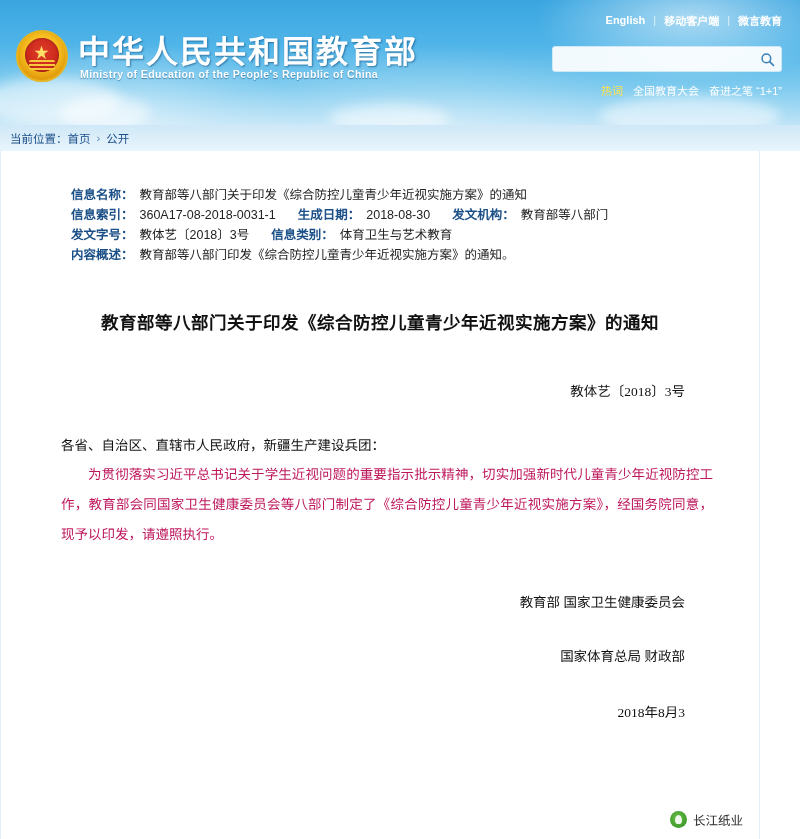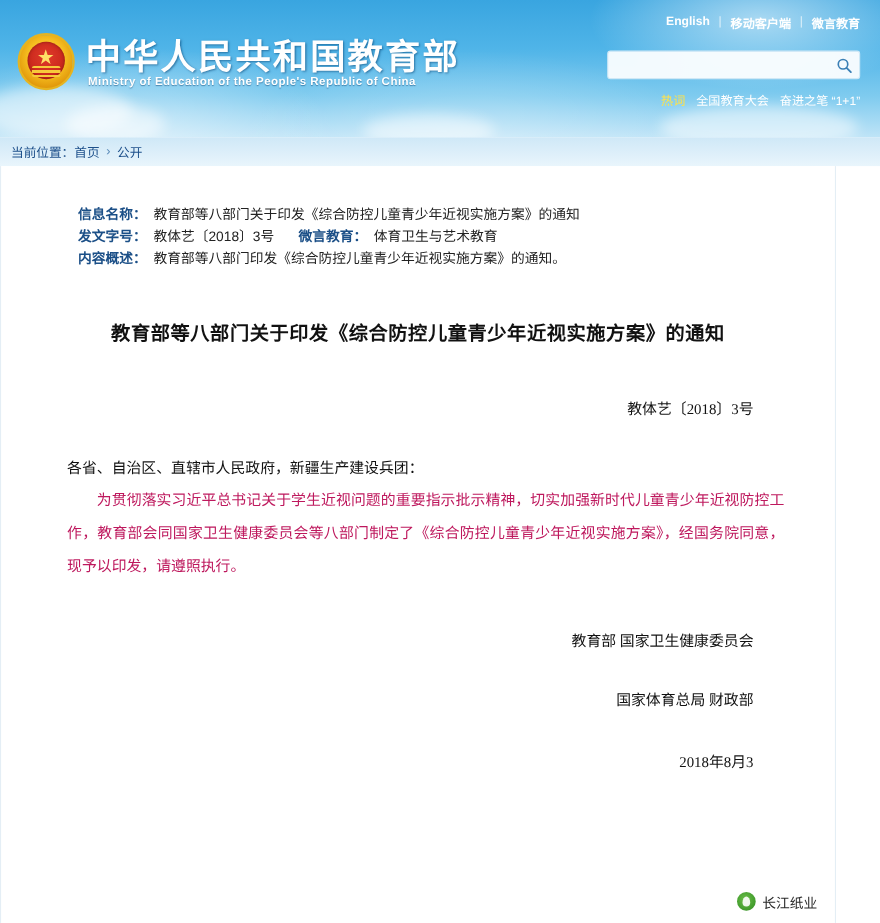--- a/index.html
+++ b/index.html
@@ -289,24 +289,34 @@
 
   <div class="body-wrap">
     <div class="sheet">
 
       <div class="meta">
         <div class="row">
           <span class="lbl">信息名称：</span>
           <span class="val">教育部等八部门关于印发《综合防控儿童青少年近视实施方案》的通知</span>
         </div>
         <div class="row">
+          <span class="lbl">信息索引：</span>
+          <span class="val">360A17-08-2018-0031-1</span>
+          <span class="gap"></span>
+          <span class="lbl">生成日期：</span>
+          <span class="val">2018-08-30</span>
+          <span class="gap"></span>
+          <span class="lbl">发文机构：</span>
+          <span class="val">教育部等八部门</span>
+        </div>
+        <div class="row">
           <span class="lbl">发文字号：</span>
           <span class="val">教体艺〔2018〕3号</span>
           <span class="gap"></span>
-          <span class="lbl">微言教育：</span>
+          <span class="lbl">信息类别：</span>
           <span class="val">体育卫生与艺术教育</span>
         </div>
         <div class="row">
           <span class="lbl">内容概述：</span>
           <span class="val">教育部等八部门印发《综合防控儿童青少年近视实施方案》的通知。</span>
         </div>
       </div>
 
       <div class="doc-title">教育部等八部门关于印发《综合防控儿童青少年近视实施方案》的通知</div>
 

